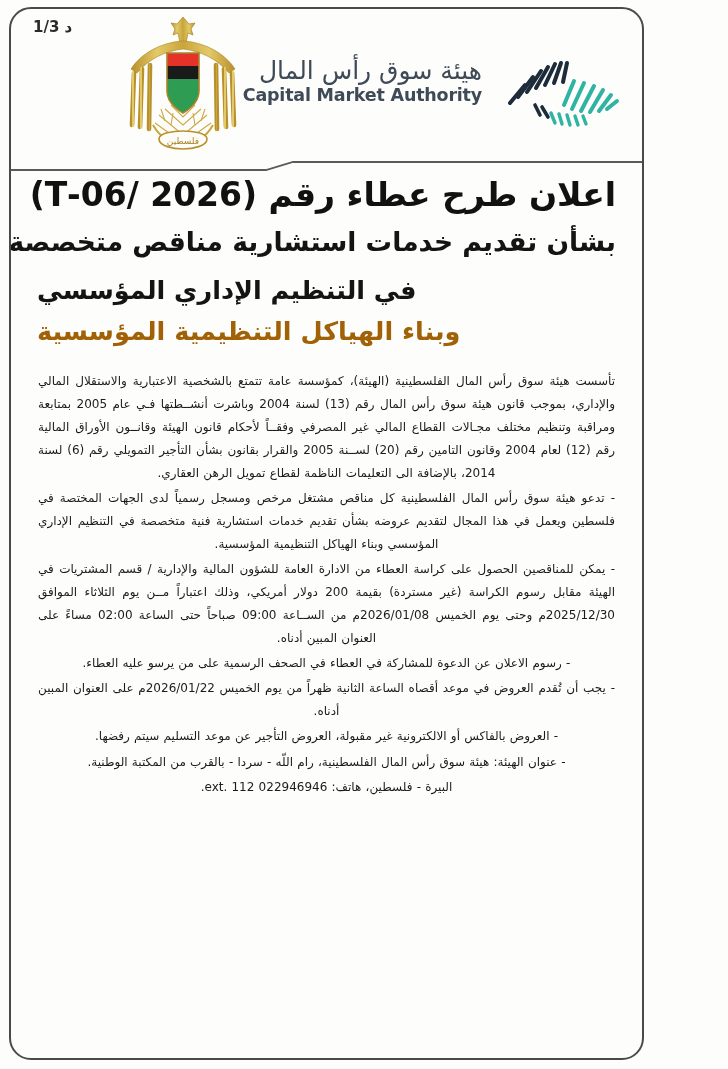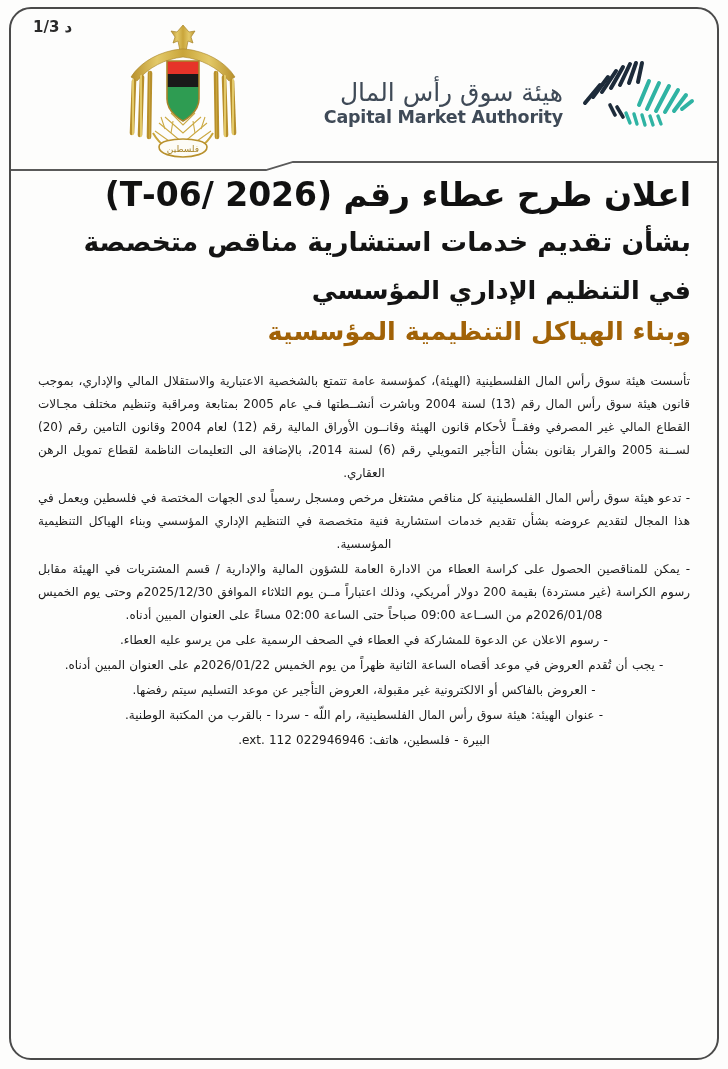--- a/index.html
+++ b/index.html
@@ -20,21 +20,21 @@
     height: 1069px;
     background: #fdfdfc;
     box-sizing: border-box;
   }
 
   
   .ad-frame {
     position: absolute;
     left: 9px;
     top: 7px;
-    width: 710px;
+    width: 635px;
     height: 1053px;
     box-sizing: border-box;
     border: 2.5px solid #4a4a4a;
     border-radius: 22px;
     background: #fdfdfc;
     overflow: hidden;
   }
 
   
   .page-marker {
@@ -52,34 +52,34 @@
 
   
   .header {
     position: relative;
     height: 150px;
   }
 
   .emblem {
     position: absolute;
     left: 104px;
-    top: 12px;
+    top: 4px;
     width: 136px;
     height: 146px;
   }
   .emblem svg { display:block; width:100%; height:100%; }
 
   .cma-logo {
     position: absolute;
     right: 18px;
     top: 48px;
     display: flex;
     flex-direction: row;
-    align-items: flex-end;
-    gap: 14px;
+    align-items: flex-start;
+    gap: 20px;
     direction: ltr;
   }
   .cma-mark { width: 122px; height: 74px; flex: 0 0 auto; }
   .cma-mark svg { display:block; width:100%; height:100%; }
   .cma-words {
     display: flex;
     flex-direction: column;
     align-items: flex-end;
     justify-content: center;
     line-height: 1.08;
@@ -110,21 +110,21 @@
     left: 0;
     top: 150px;
     width: 710px;
     height: 14px;
   }
   .divider svg { display:block; width:100%; height:100%; }
 
   
   .titles {
     margin-top: 16px;
-    text-align: right;
+    text-align: left;
     padding: 0 26px;
   }
   .title-main {
     font-size: 33px;
     font-weight: bold;
     color: #111111;
     line-height: 1.22;
     letter-spacing: -0.3px;
     white-space: nowrap;
     font-family: "DejaVu Sans", "Liberation Sans", sans-serif;

